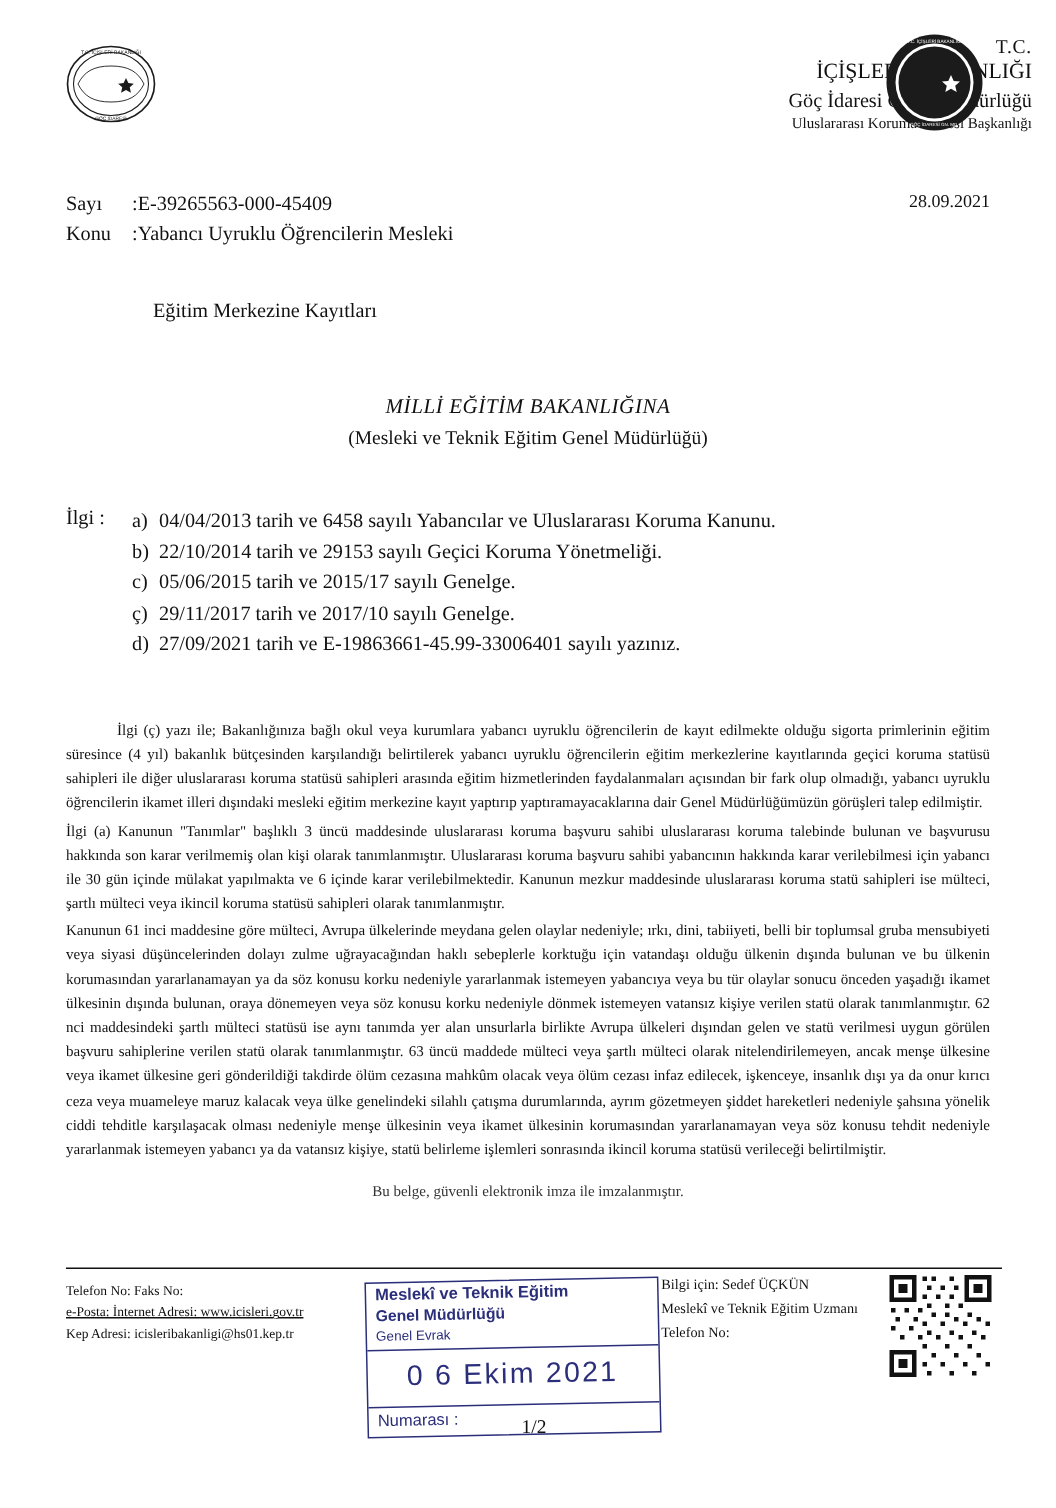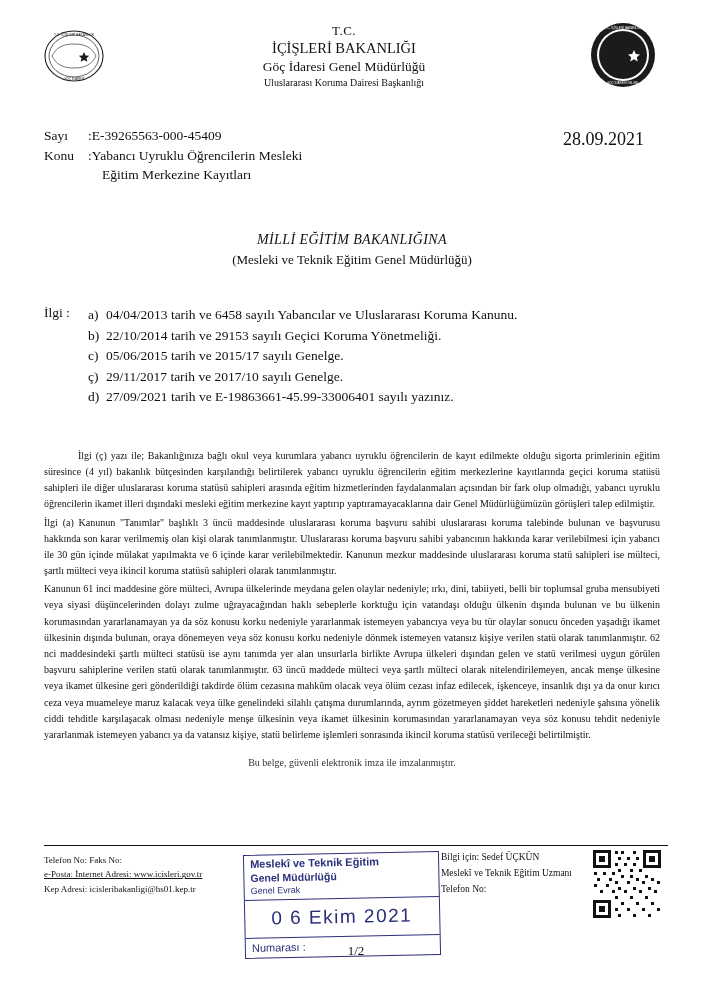--- a/index.html
+++ b/index.html
@@ -38,21 +38,21 @@
     right: 48px;
     top: 22px;
     width: 66px;
     height: 66px;
   }
   .header-titles {
     position: absolute;
     left: 0;
     right: 16px;
     top: 22px;
-    text-align: center;
+    text-align: right;
     line-height: 1.32;
   }
   .header-titles .l1 { font-size: 13px; letter-spacing: .5px; }
   .header-titles .l2 { font-size: 14.5px; }
   .header-titles .l3 { font-size: 13.5px; }
   .header-titles .l4 { font-size: 10px; }
 
   
   .meta {
     position: relative;
@@ -67,23 +67,23 @@
     width: 44px;
     flex: none;
   }
   .meta-val { flex: 1; }
   .meta-sub {
     margin-left: 44px;
     display: block;
   }
   .date {
     position: absolute;
-    right: 16px;
+    right: 0;
     top: 0;
-    font-size: 18px;
+    font-size: 12px;
   }
 
   
   .addressee {
     margin-top: 44px;
     text-align: center;
     line-height: 1.5;
   }
   .addressee .a1 { font-size: 14px; letter-spacing: .4px; font-style: italic; }
   .addressee .a2 { font-size: 13px; }
@@ -285,21 +285,21 @@
       <span class="meta-key">Sayı</span>
       <span>: </span>
       <span class="meta-val">E-39265563-000-45409</span>
     </div>
 
     <div class="meta-row">
       <span class="meta-key">Konu</span>
       <span>: </span>
       <span class="meta-val">Yabancı Uyruklu Öğrencilerin Mesleki</span>
     </div>
-    <span class="meta-sub" style="margin-left:58px;">Eğitim Merkezine Kayıtları</span>
+    <span class="meta-sub" style="margin-left:58px;margin-top:32px;">Eğitim Merkezine Kayıtları</span>
   </div>
 
   <div class="addressee">
     <div class="a1">MİLLİ EĞİTİM BAKANLIĞINA</div>
     <div class="a2">(Mesleki ve Teknik Eğitim Genel Müdürlüğü)</div>
   </div>
 
   <div class="refs">
     <div class="refs-key">İlgi :</div>
     <div class="refs-list">

